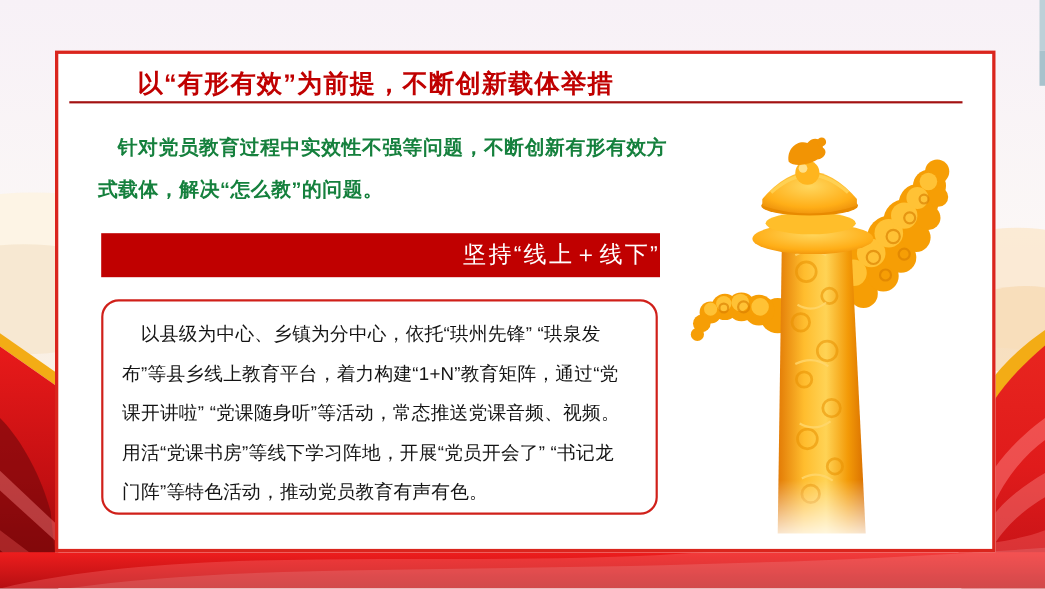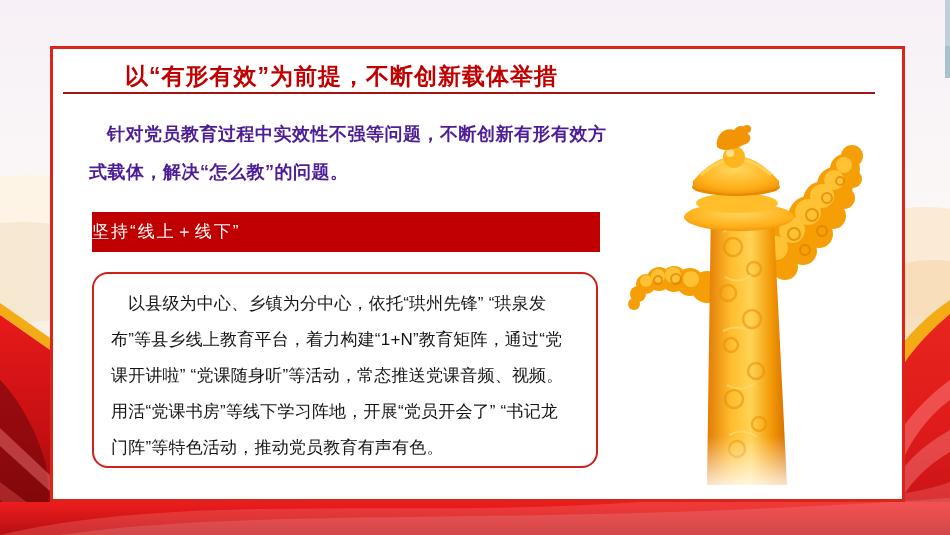--- a/index.html
+++ b/index.html
@@ -19,27 +19,27 @@
     position:absolute;left:24px;top:12px;width:800px;
     font-size:23px;font-weight:bold;color:var(--accent_red,#c00000);
     letter-spacing:1px;white-space:nowrap;margin-left:48px;
   }
   .title-underline{
     position:absolute;left:10px;top:43px;width:812px;height:2px;
     background:var(--underline_red,#a31212);
   }
   .intro{
     position:absolute;left:36px;top:66px;width:524px;
-    font-size:18px;font-weight:bold;color:#4c1d95;
+    font-size:18px;font-weight:bold;color:#15803d;
     line-height:38px;text-indent:1em;letter-spacing:0.5px;
   }
   .banner{
     position:absolute;left:39px;top:163px;width:508px;height:40px;
     background:var(--accent_red,#c00000);color:var(--banner_text,#ffffff);
-    font-size:17px;line-height:40px;text-align:left;letter-spacing:2px;
+    font-size:21px;line-height:40px;text-align:right;letter-spacing:2px;
   }
   .detail-box{
     position:absolute;left:39px;top:223px;width:506px;height:196px;
     box-sizing:border-box;border:2px solid var(--box_border,#d0201a);
     border-radius:16px;padding:12px 30px 0 17px;background:#fff;
   }
   .detail-text{
     font-size:17px;color:#141414;line-height:36px;
     text-indent:1em;letter-spacing:0.2px;
   }

